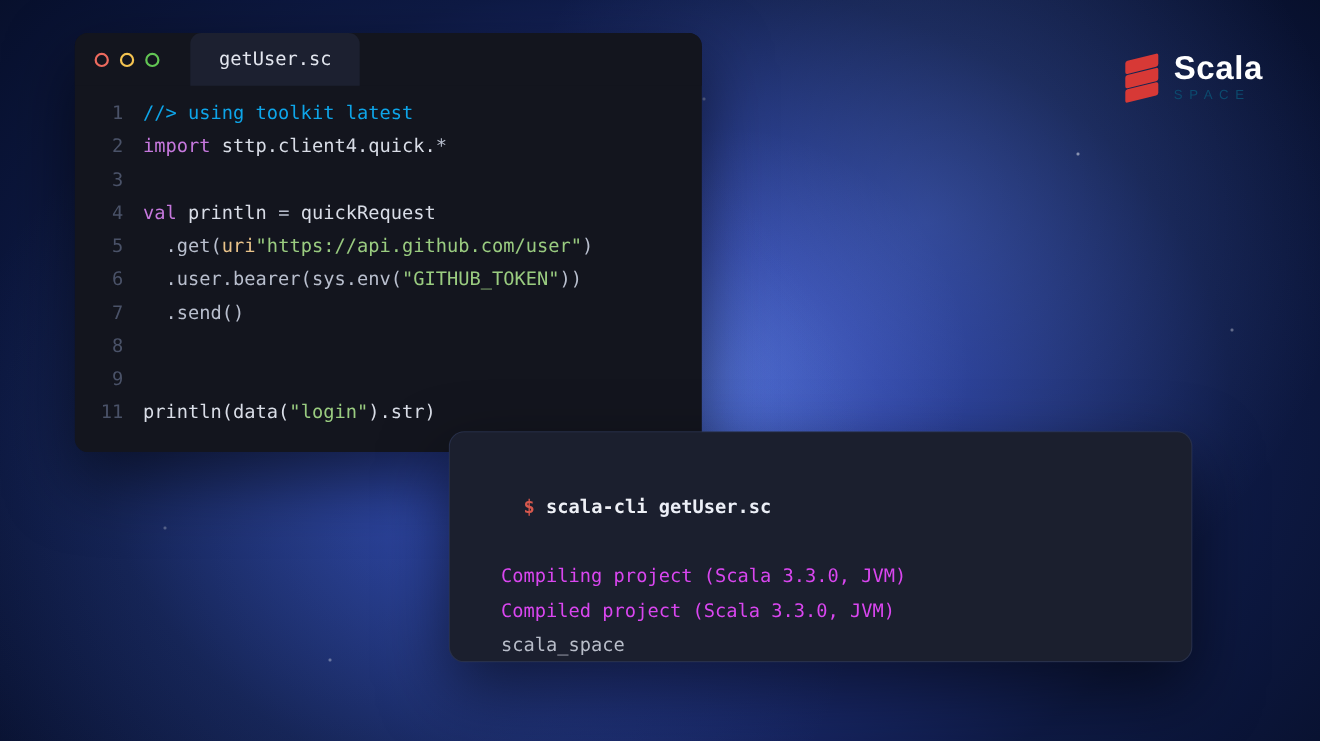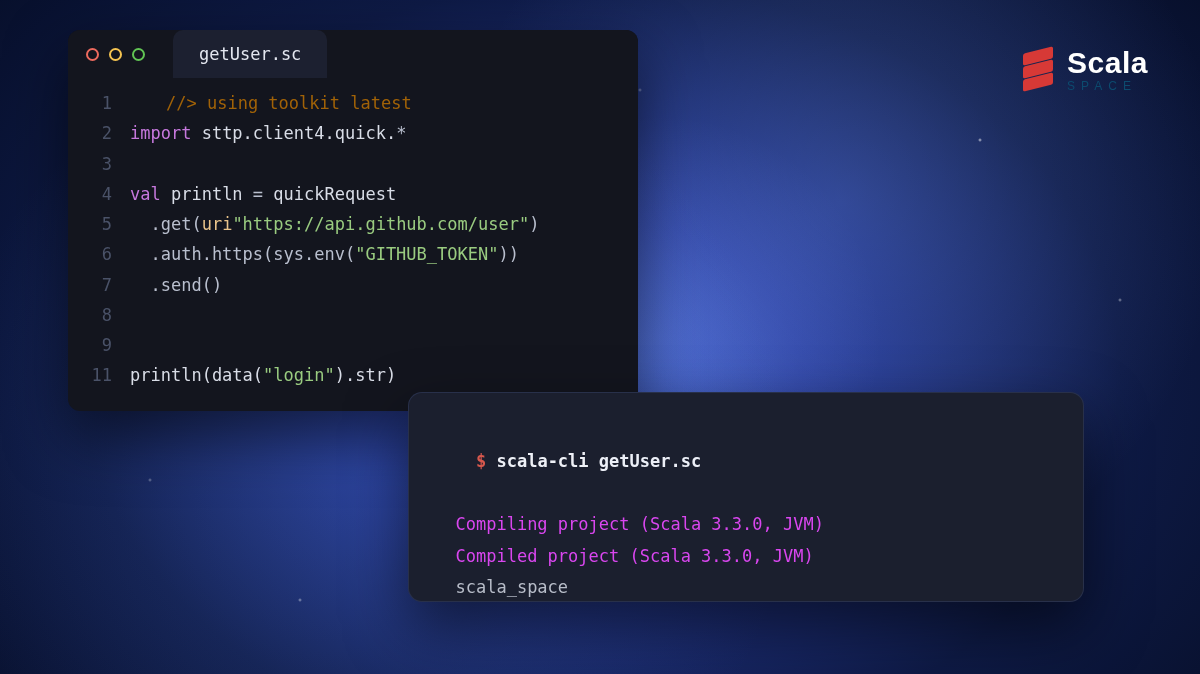--- a/index.html
+++ b/index.html
@@ -31,21 +31,21 @@
       radial-gradient(1px 1px at 820px 560px, rgba(255,255,255,0.5), transparent 2px),
       radial-gradient(1px 1px at 150px 480px, rgba(255,255,255,0.4), transparent 2px),
       radial-gradient(1px 1px at 1120px 300px, rgba(255,255,255,0.5), transparent 2px);
     pointer-events:none;
   }
 
   
   .logo {
     position: absolute;
     top: 48px; right: 52px;
-    display: flex; align-items: flex-start; gap: 12px;
+    display: flex; align-items: flex-end; gap: 12px;
     color: #fff;
     z-index: 5;
   }
   .logo-mark { width: 34px; height: 42px; position: relative; }
   .logo-mark span {
     position:absolute; left:2px; width:30px; height:12px;
     background:#d73936; border-radius:2px;
     transform: skewY(-14deg);
   }
   .logo-mark span:nth-child(1){ top:2px; }
@@ -95,21 +95,21 @@
     line-height:1.78;
   }
   .line { display:flex; white-space:pre; }
   .ln {
     width:30px; text-align:right;
     color:#4a5268;
     margin-right:18px;
     user-select:none;
     flex-shrink:0;
   }
-  .c-comment { color:#a16207;margin-left:36px; }
+  .c-comment { color:#0ea5e9; }
   .c-kw      { color:#c678dd;text-align:center; }
   .c-ident   { color:#d9dde7; }
   .c-punct   { color:#b9bfce; }
   .c-prefix  { color:#e9c38a; }
   .c-str     { color:#9acc80; }
   .c-func    { color:#d9dde7; }
 
   
   .terminal {
     position:absolute;
@@ -157,21 +157,21 @@
     <div class="tab">
       <span>getUser.sc</span>
     </div>
   </div>
   <div class="code" id="code-block">
       <div class="line"><span class="ln">1</span><span><span class="c-comment">//&gt; using toolkit latest</span></span></div>
       <div class="line"><span class="ln">2</span><span><span class="c-kw">import</span><span class="c-ident"> sttp.client4.quick.</span><span class="c-punct">*</span></span></div>
       <div class="line"><span class="ln">3</span><span>&nbsp;</span></div>
       <div class="line"><span class="ln">4</span><span><span class="c-kw">val</span><span class="c-ident"> println </span><span class="c-punct">=</span><span class="c-ident"> quickRequest</span></span></div>
       <div class="line"><span class="ln">5</span><span><span class="c-punct">  .get(</span><span class="c-prefix">uri</span><span class="c-str">"https://api.github.com/user"</span><span class="c-punct">)</span></span></div>
-      <div class="line"><span class="ln">6</span><span><span class="c-punct">  .auth.https(sys.env(</span><span class="c-str">"GITHUB_TOKEN"</span><span class="c-punct">))</span></span></div>
+      <div class="line"><span class="ln">6</span><span><span class="c-punct">  .user.bearer(sys.env(</span><span class="c-str">"GITHUB_TOKEN"</span><span class="c-punct">))</span></span></div>
       <div class="line"><span class="ln">7</span><span><span class="c-punct">  .send()</span></span></div>
       <div class="line"><span class="ln">8</span><span>&nbsp;</span></div>
       <div class="line"><span class="ln">9</span></div>
       <div class="line"><span class="ln">11</span><span><span class="c-func">println(data(</span><span class="c-str">"login"</span><span class="c-func">).str)</span></span></div>
     </div>
 </div>
 
 <div class="terminal">
   <div class="term-line">
     <span class="prompt">$</span><span> </span><span class="cmd-strong">scala-cli</span><span> </span><span class="cmd-arg">getUser.sc</span>

